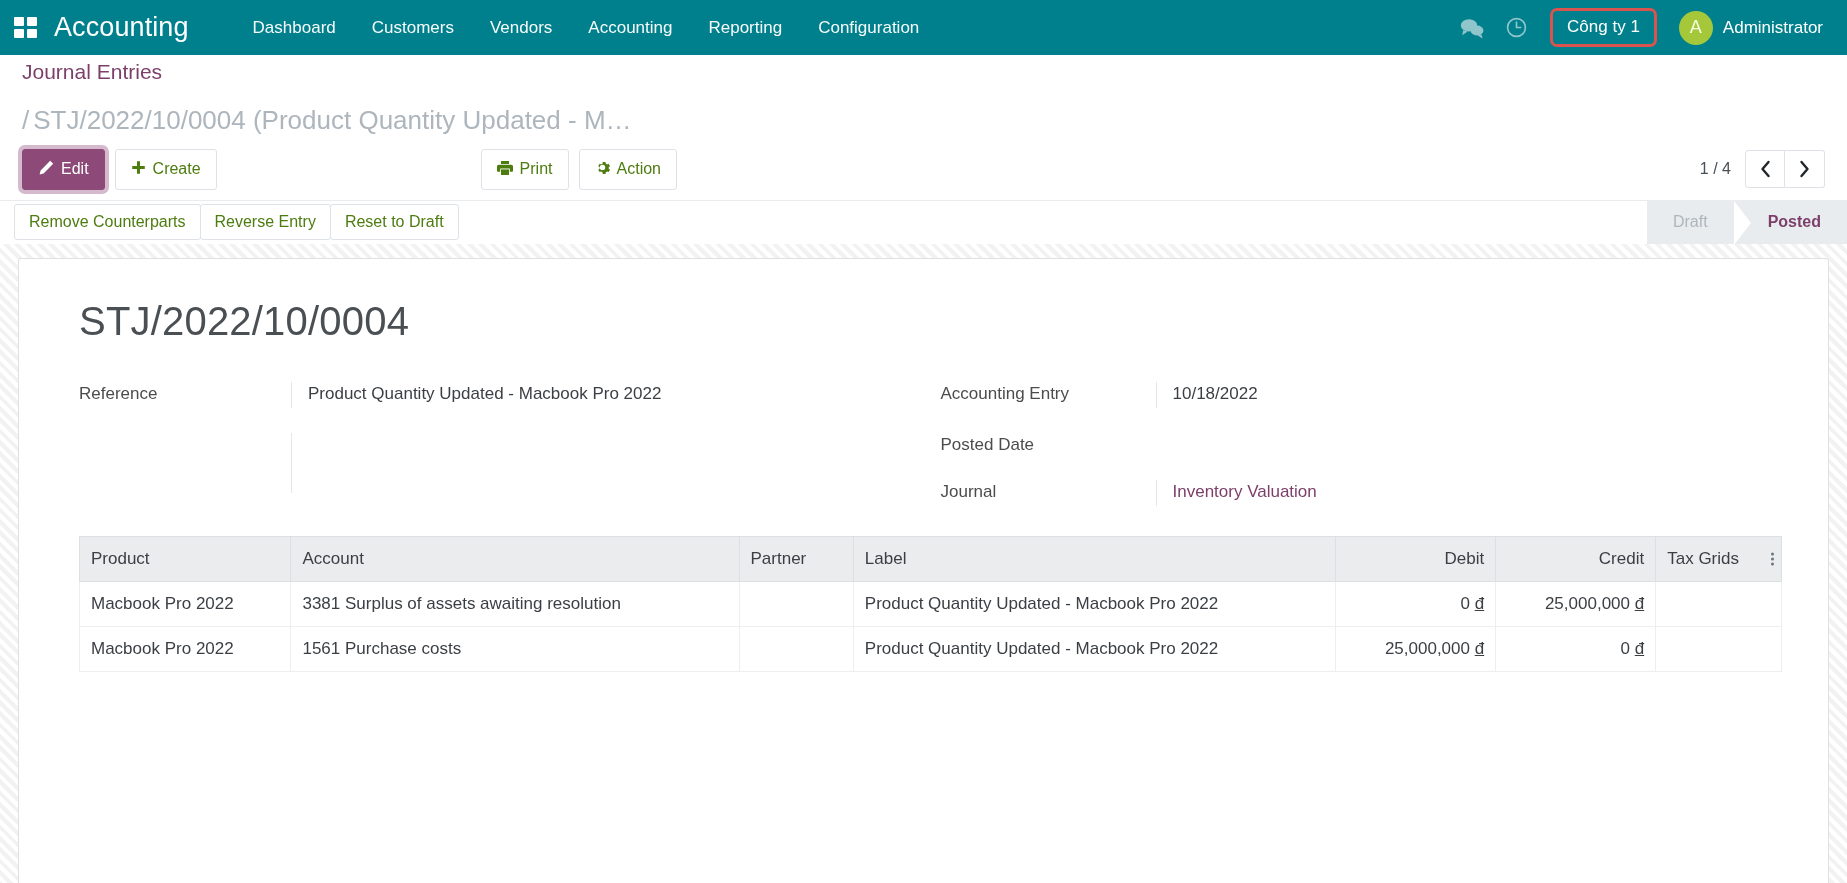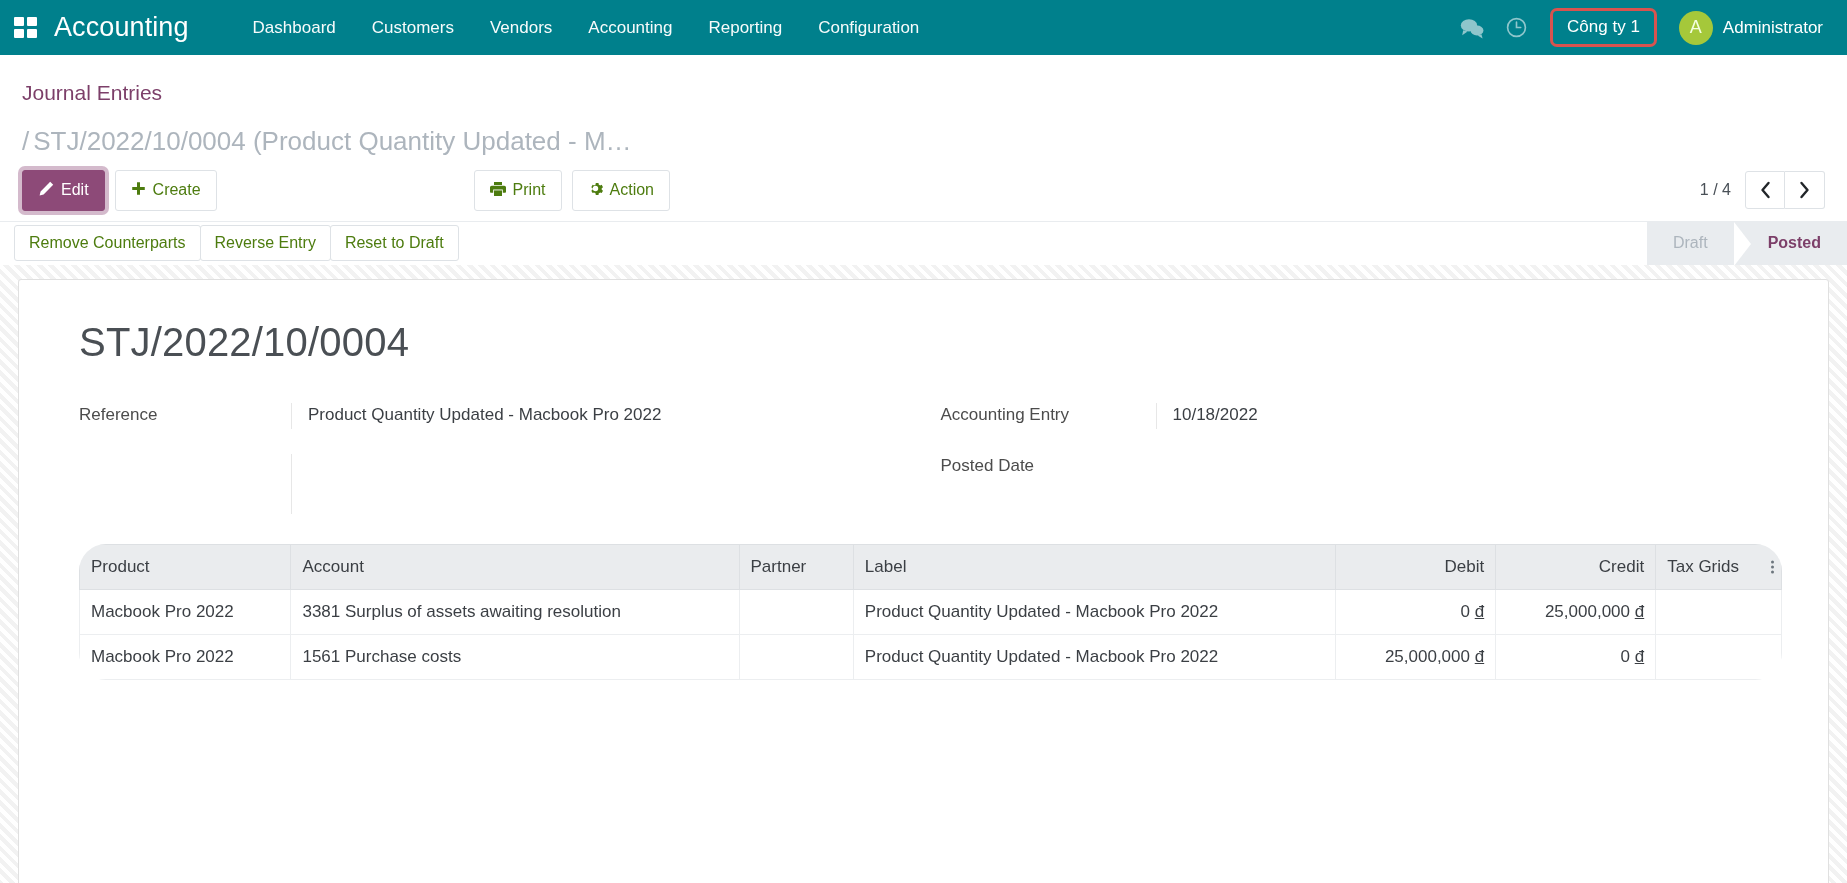--- a/index.html
+++ b/index.html
@@ -82,21 +82,21 @@
   .avatar {
     width: 34px; height: 34px; border-radius: 50%;
     background: #a5c83a;
     color: #f4ffe0;
     display: flex; align-items: center; justify-content: center;
     font-size: 18px;
   }
   .user-name { font-size: 17px; color: #ffffff; white-space: nowrap; }
 
   
-  .breadcrumb-wrap { padding: 24px 0 0 22px; }
+  .breadcrumb-wrap { padding: 3px 0 0 22px; }
   .bc-root {
     font-size: 21px;
     color: #7c3f69;
     cursor: pointer;
     line-height: 1.35;
     display: inline-block;
   }
   .bc-current {
     font-size: 26px;
     color: #adb5bd;
@@ -104,21 +104,21 @@
     margin-top: 16px;
     white-space: nowrap;
   }
   .bc-sep { color: #adb5bd; margin-right: 4px; }
 
   
   .cp-row {
     display: flex;
     align-items: center;
     padding: 10px 22px 10px 22px;
-    gap: 9px;
+    gap: 16px;
   }
   .btn {
     font-family: "Liberation Sans", sans-serif;
     font-size: 16px;
     line-height: 1;
     padding: 10px 15px;
     background: #ffffff;
     border: 1px solid #dee2e6;
     color: #4d7c0f;
     border-radius: 3px;
@@ -275,21 +275,21 @@
     white-space: nowrap;
   }
   .tab.active {
     color: #3b3f44;
     background: #ffffff;
     border-color: #dee2e6;
     border-bottom-color: #ffffff;
   }
 
   
-  .tbl-wrap { margin: 18px 0 0 14px; overflow: hidden; border-radius: 27px; }
+  .tbl-wrap { margin: 18px 0 0 14px; overflow: hidden; }
   table.items {
     width: 100%;
     border-collapse: collapse;
     font-size: 17px;
     table-layout: fixed;
   }
   table.items thead th {
     background: #eaecee;
     color: #3b3f44;
     font-weight: 400;
@@ -462,20 +462,24 @@
         </div>
       </div>
 
       <div class="form-col right">
         <div class="field-row">
           <div class="field-label rt">Accounting Entry</div>
           <div class="field-value">10/18/2022</div>
         </div>
         <div class="field-row">
           <div class="field-label rt">Posted Date</div>
+        </div>
+        <div class="field-row">
+          <div class="field-label rt">Journal</div>
+          <div class="field-value link">Inventory Valuation</div>
         </div>
       </div>
     </div>
 
 
     <div class="tbl-wrap">
       <table class="items">
         <colgroup>
           <col style="width:185px">
           <col style="width:392px">

